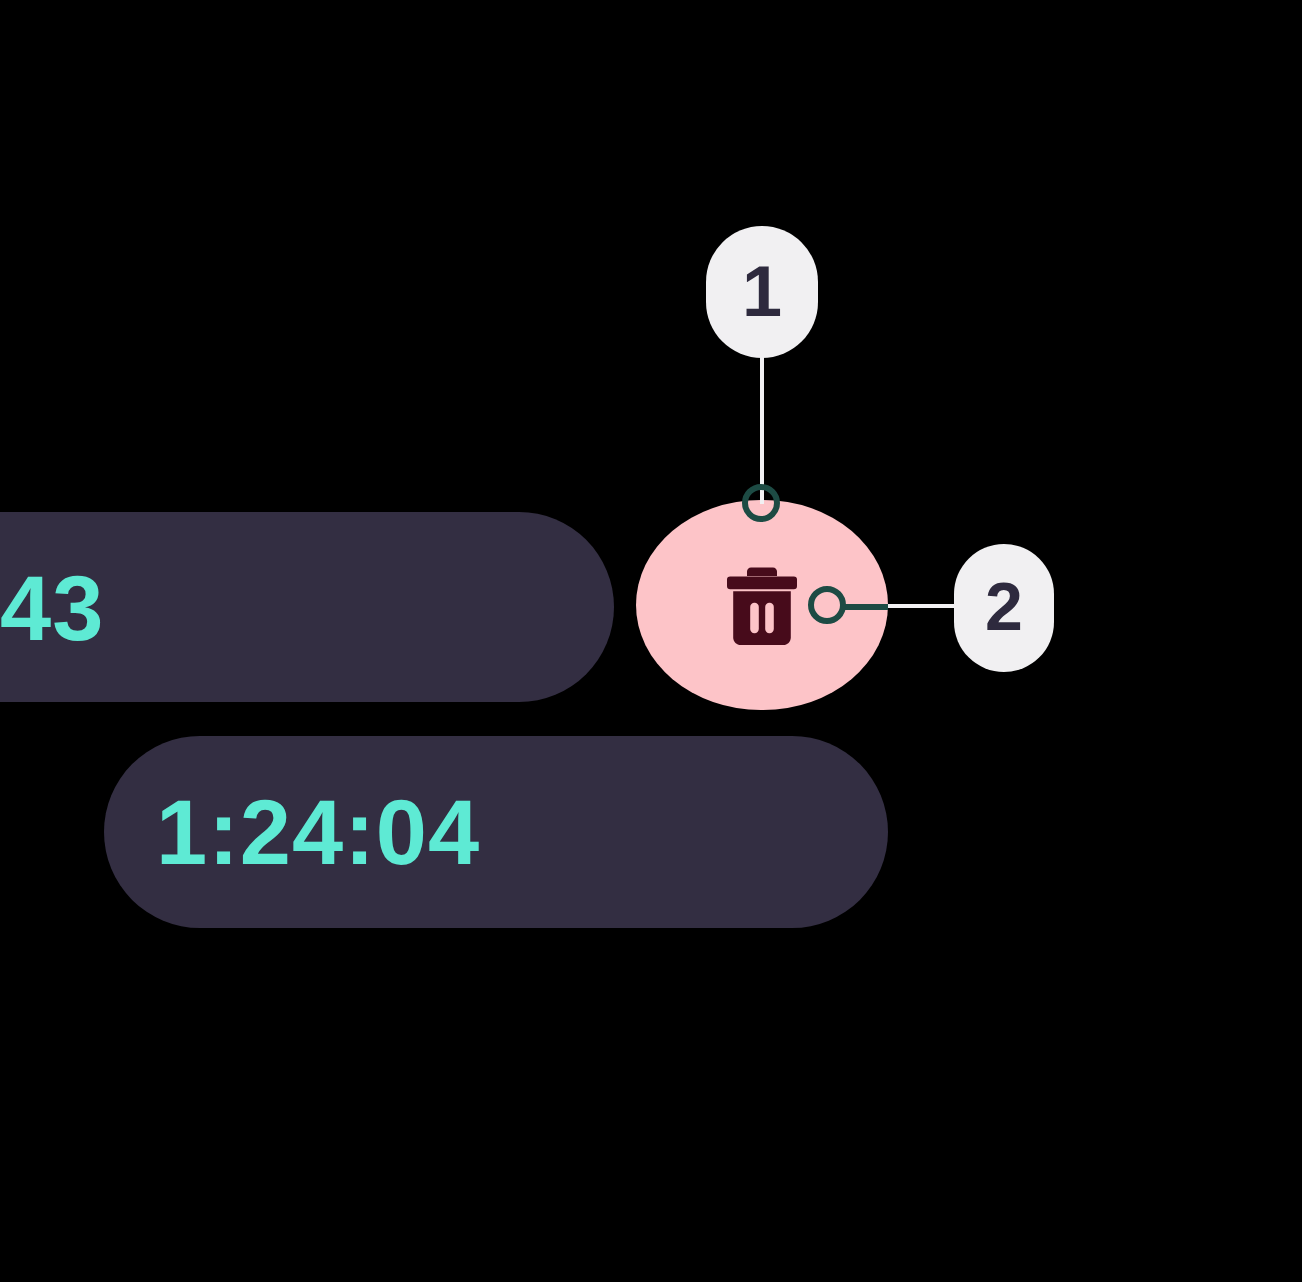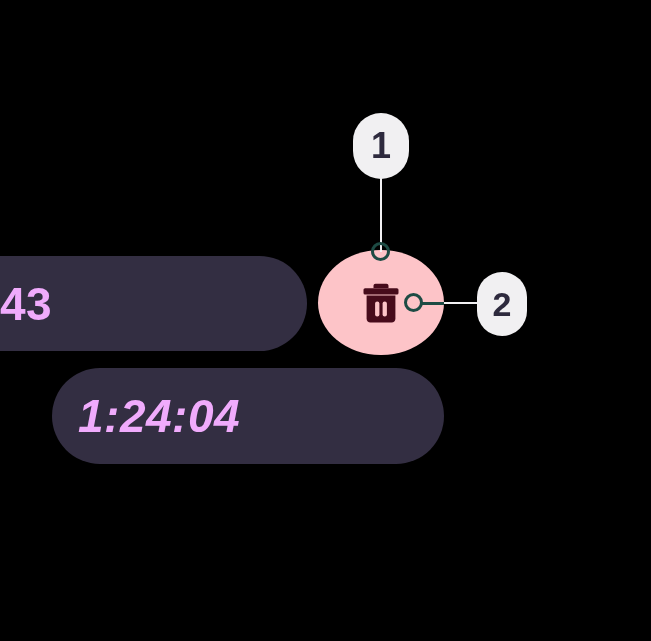--- a/index.html
+++ b/index.html
@@ -22,21 +22,21 @@
   
   .pill {
     position: absolute;
     background: #332E42;
     border-radius: 999px;
     display: flex;
     align-items: center;
     box-sizing: border-box;
   }
   .pill-text {
-    color: #f0abfc;
+    color: #5eead4;
     font-family: "Liberation Sans", sans-serif;
     font-weight: 700;
     letter-spacing: 0.5px;
     white-space: nowrap;
   }
 
   #pill-count {
     left: -118px;
     top: 256px;
     width: 425px;
@@ -49,21 +49,20 @@
 
   #pill-duration {
     left: 52px;
     top: 368px;
     width: 392px;
     height: 96px;
     padding-left: 26px;
   }
   #pill-duration .pill-text {
     font-size: 46px;
-    font-style: italic;
   }
 
   
   #delete-action {
     position: absolute;
     left: 318px;
     top: 250px;
     width: 126px;
     height: 105px;
     background: #FDC4C8;

